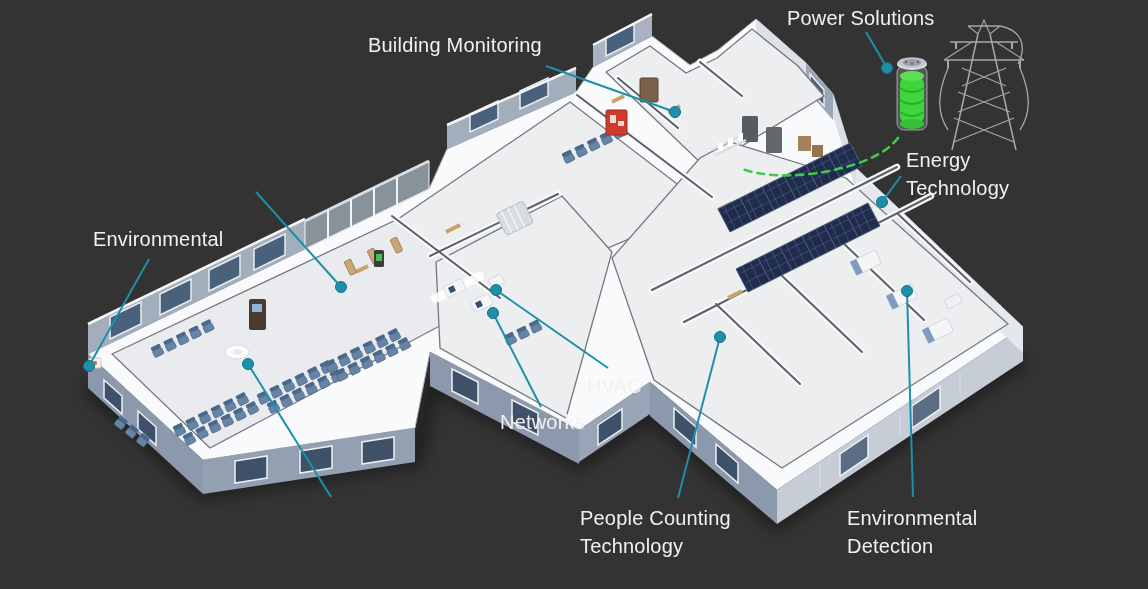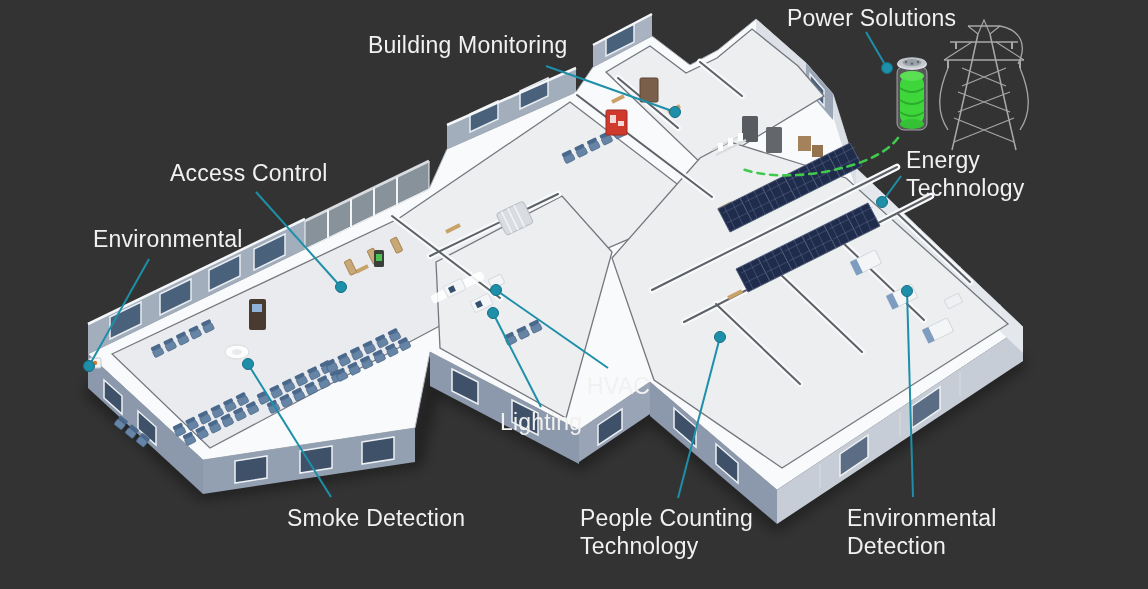--- a/index.html
+++ b/index.html
@@ -1,19 +1,19 @@
 <!DOCTYPE html>
 <html><head>
 <meta charset="utf-8">
 <style>
   html,body{margin:0;padding:0;background:#333;}
   #stage{position:relative;width:1148px;height:589px;background:#333333;overflow:hidden;
          font-family:"Liberation Sans",sans-serif;}
   #scene{position:absolute;left:0;top:0;}
-  .label{position:absolute;color:#f1f1f1;font-size:23px;font-weight:500;line-height:28px;
+  .label{position:absolute;color:#f1f1f1;font-size:20px;font-weight:500;line-height:28px;
          letter-spacing:.2px;white-space:nowrap;}
   .label span{display:block;}
 </style>
 </head>
 <body>
 
 <div id="stage">
 <svg id="scene" width="1148" height="589" viewBox="0 0 1148 589">
 <defs>
   <filter id="blur7" x="-20%" y="-20%" width="140%" height="140%">
@@ -280,41 +280,35 @@
     <circle cx="248" cy="364" r="5.5"></circle>
     <circle cx="720" cy="337" r="5.5"></circle>
     <circle cx="907" cy="291" r="5.5"></circle>
   </g>
 </g>
 </svg>
 
 <div class="label" style="left:93px;top:225px">
       <span>Environmental</span>
     </div>
-<div class="label" style="left:170px;top:159px">
-      <span>Access Control</span>
-    </div>
 <div class="label" style="left:368px;top:31px">
       <span>Building Monitoring</span>
     </div>
 <div class="label" style="left:787px;top:4px">
       <span>Power Solutions</span>
     </div>
 <div class="label" style="left:906px;top:146px">
       <span>Energy</span>
       <span>Technology</span>
     </div>
 <div class="label" style="left:587px;top:372px">
       <span>HVAC</span>
     </div>
 <div class="label" style="left:500px;top:408px">
-      <span>Lighting</span>
-    </div>
-<div class="label" style="left:287px;top:504px">
-      <span>Smoke Detection</span>
+      <span>Networks</span>
     </div>
 <div class="label" style="left:580px;top:504px">
       <span>People Counting</span>
       <span>Technology</span>
     </div>
 <div class="label" style="left:847px;top:504px">
       <span>Environmental</span>
       <span>Detection</span>
     </div>
 </div>

